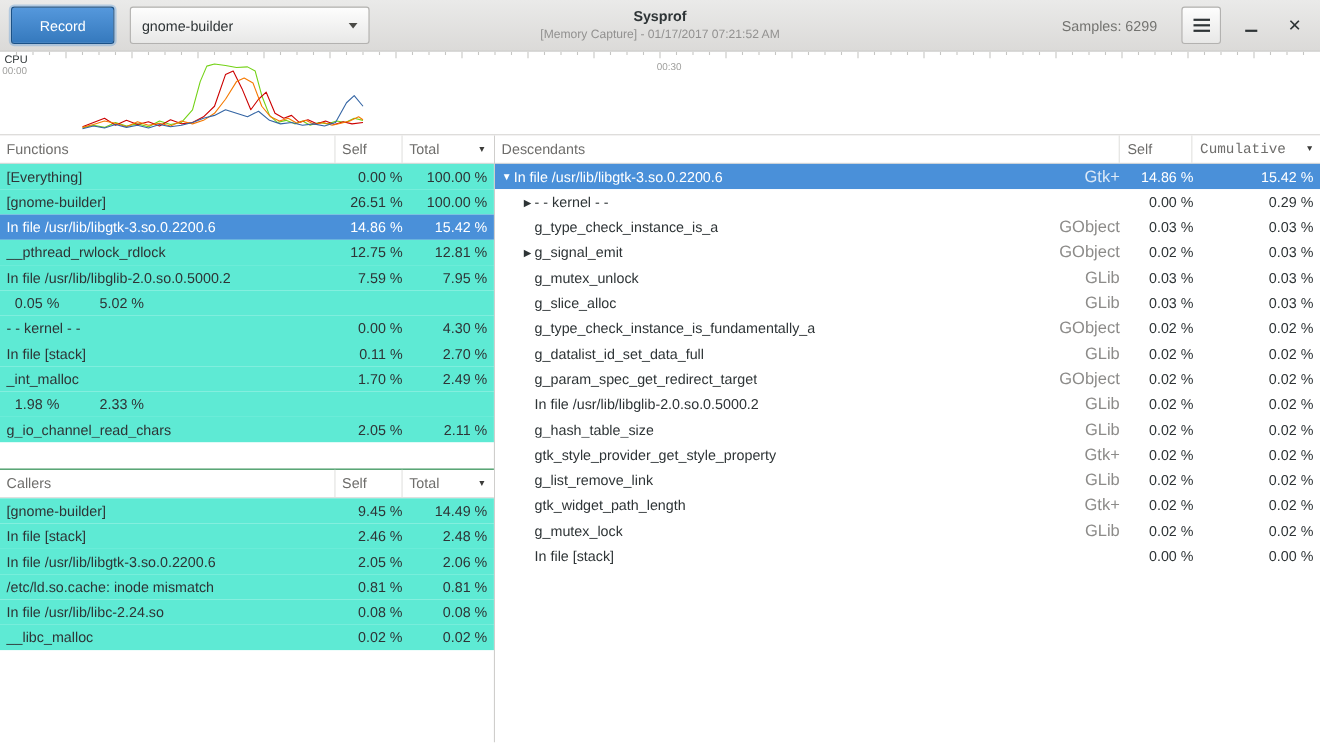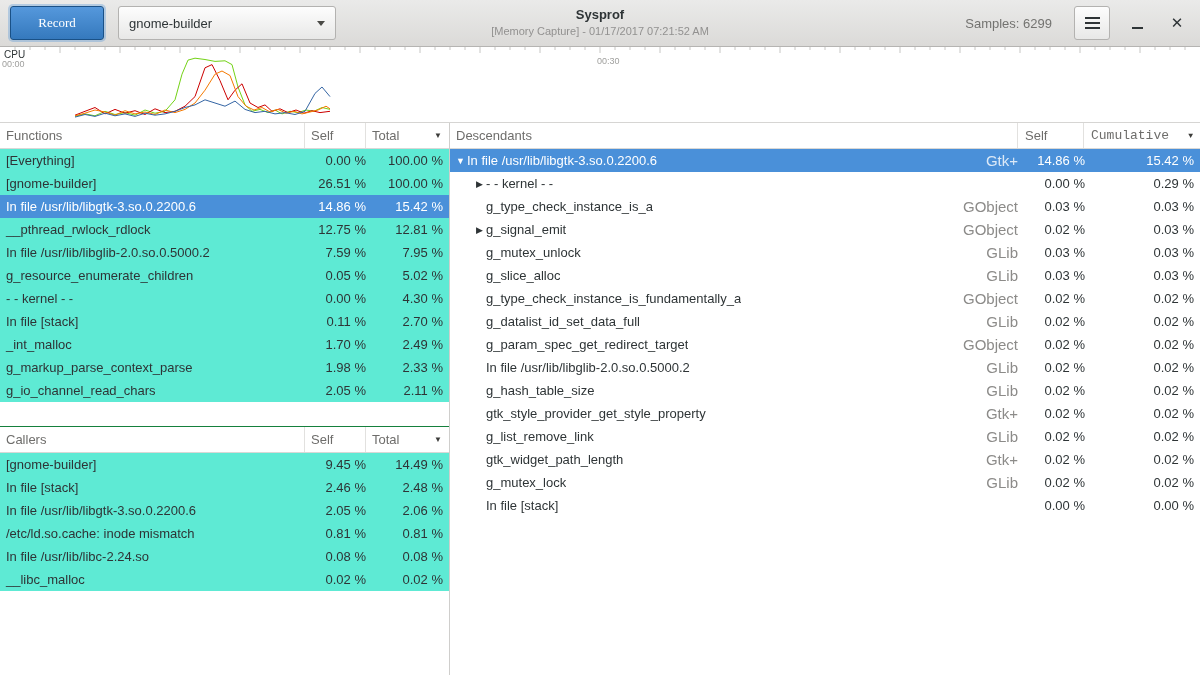--- a/index.html
+++ b/index.html
@@ -2,21 +2,21 @@
 <html><head>
 <meta charset="utf-8">
 <style>
   html,body{margin:0;padding:0;}
   body{width:1200px;height:675px;overflow:hidden;font-family:"Liberation Sans",sans-serif;font-size:13px;color:#2e3436;background:#fff;}
   .window{width:1200px;height:675px;display:flex;flex-direction:column;}
 
   
   .headerbar{height:46px;min-height:46px;background:linear-gradient(to bottom,#eaeae9,#dbdad8);border-bottom:1px solid #b5b4b2;display:flex;align-items:center;padding:0 10px;position:relative;}
   .btn{height:32px;border:1px solid #b3b2b0;border-radius:3px;background:linear-gradient(to bottom,#fdfdfd,#e8e8e7);display:flex;align-items:center;justify-content:center;color:#2e3436;cursor:default;font-size:13px;}
-  .record-btn{width:92px;background:linear-gradient(to bottom,#5598dc,#3579bd);border-color:#1a5187;color:#fff;box-shadow:0 0 0 2px rgba(83,148,215,.35);font-family:Liberation Serif, serif;}
+  .record-btn{width:92px;background:linear-gradient(to bottom,#5598dc,#3579bd);border-color:#1a5187;color:#fff;box-shadow:0 0 0 2px rgba(83,148,215,.35);}
   .process-btn{width:196px;margin-left:14px;justify-content:space-between;padding:0 10px;}
   .caret-down{width:0;height:0;border-left:4px solid transparent;border-right:4px solid transparent;border-top:5px solid #4a4a46;}
   .titlebox{position:absolute;left:50%;top:50%;transform:translate(-50%,-50%);text-align:center;line-height:1.3;}
   .title{font-weight:bold;font-size:13px;color:#2e3436;}
   .subtitle{font-size:11px;color:#929190;}
   .hb-right{margin-left:auto;display:flex;align-items:center;}
   .samples{color:#737370;margin-right:22px;}
   .menu-btn{width:34px;}
   .hamburger{width:15px;height:2px;background:#2e3436;box-shadow:0 -5px 0 #2e3436,0 5px 0 #2e3436;}
   .win-ctl{width:26px;height:26px;display:flex;align-items:center;justify-content:center;}
@@ -217,41 +217,39 @@
             <span class="name">__pthread_rwlock_rdlock</span>
             <span class="self">12.75 %</span>
             <span class="total">12.81 %</span>
           </div>
           <div class="row">
             <span class="name">In file /usr/lib/libglib-2.0.so.0.5000.2</span>
             <span class="self">7.59 %</span>
             <span class="total">7.95 %</span>
           </div>
           <div class="row">
-            <span class="name">g_resource_enumerate_children</span>
             <span class="self">0.05 %</span>
             <span class="total">5.02 %</span>
           </div>
           <div class="row">
             <span class="name">- - kernel - -</span>
             <span class="self">0.00 %</span>
             <span class="total">4.30 %</span>
           </div>
           <div class="row">
             <span class="name">In file [stack]</span>
             <span class="self">0.11 %</span>
             <span class="total">2.70 %</span>
           </div>
           <div class="row">
             <span class="name">_int_malloc</span>
             <span class="self">1.70 %</span>
             <span class="total">2.49 %</span>
           </div>
           <div class="row">
-            <span class="name">g_markup_parse_context_parse</span>
             <span class="self">1.98 %</span>
             <span class="total">2.33 %</span>
           </div>
           <div class="row">
             <span class="name">g_io_channel_read_chars</span>
             <span class="self">2.05 %</span>
             <span class="total">2.11 %</span>
           </div>
         </div>
 

